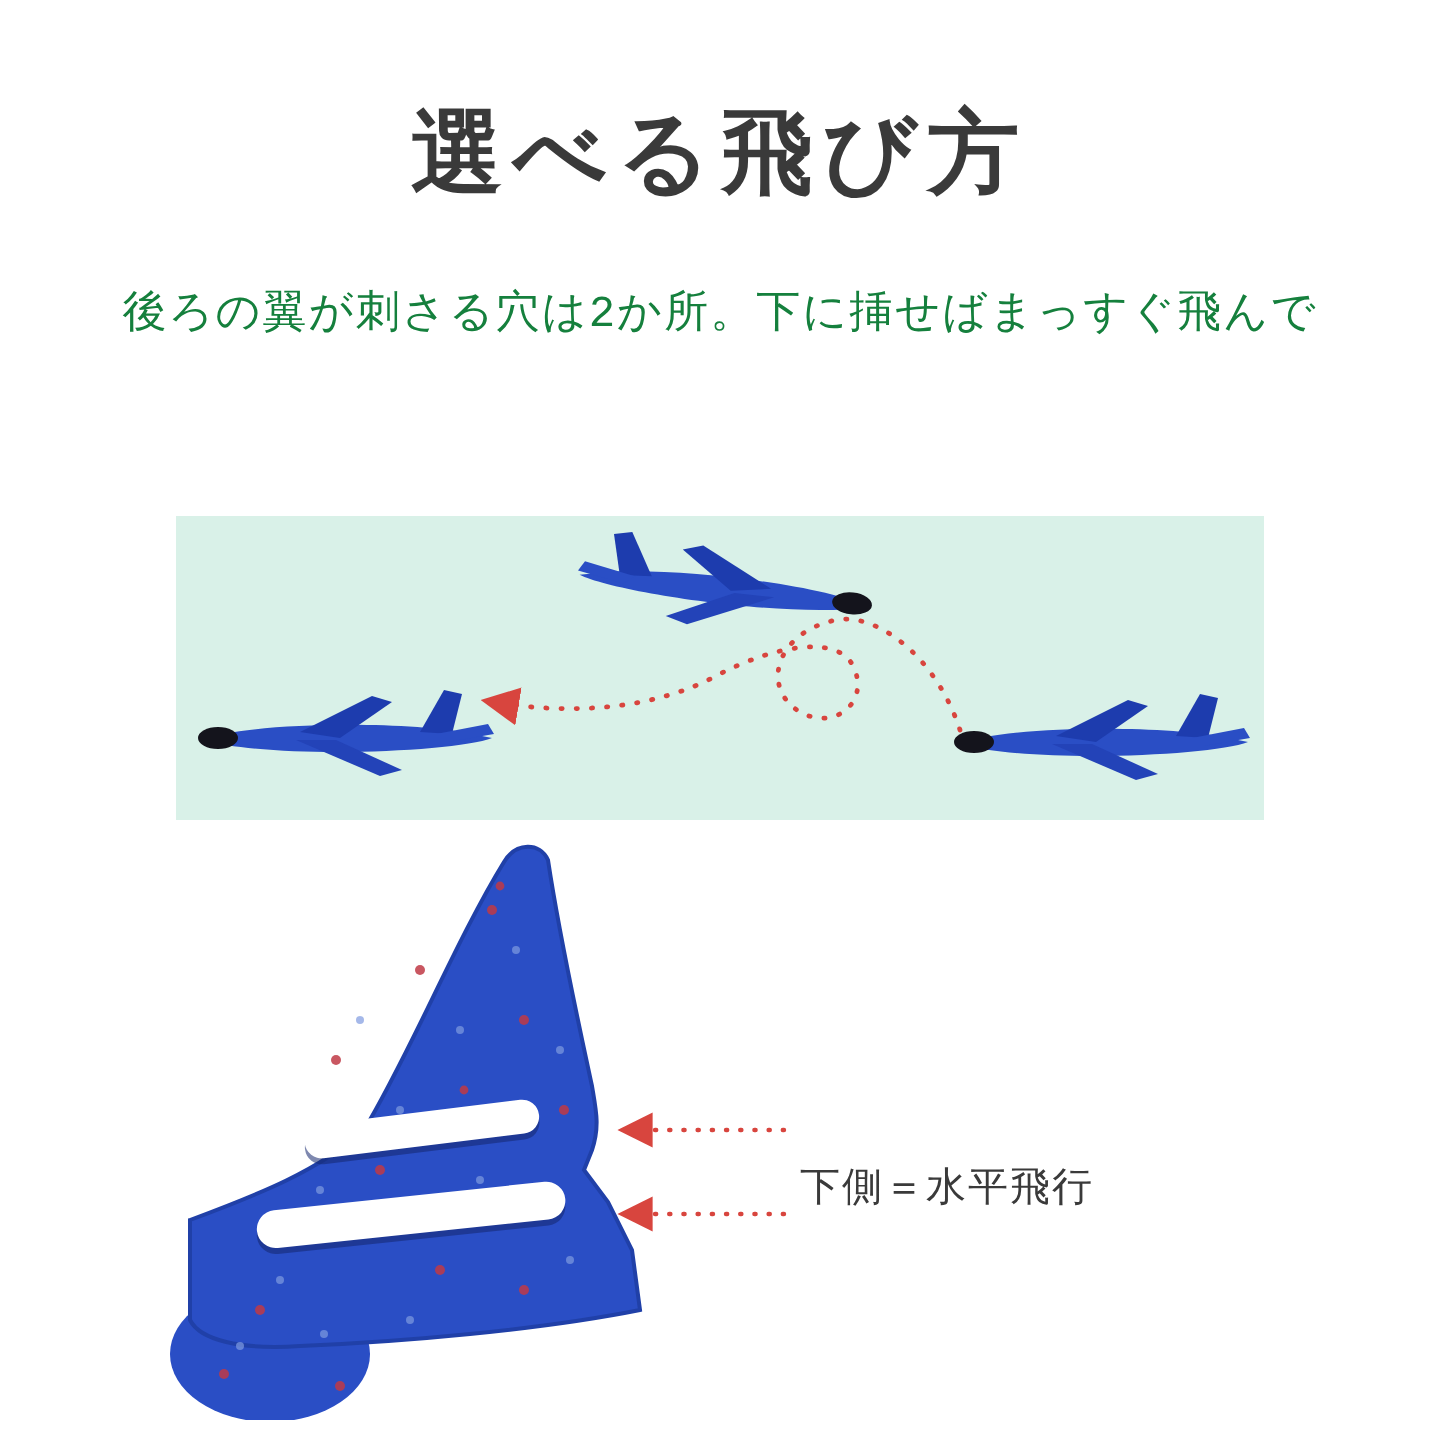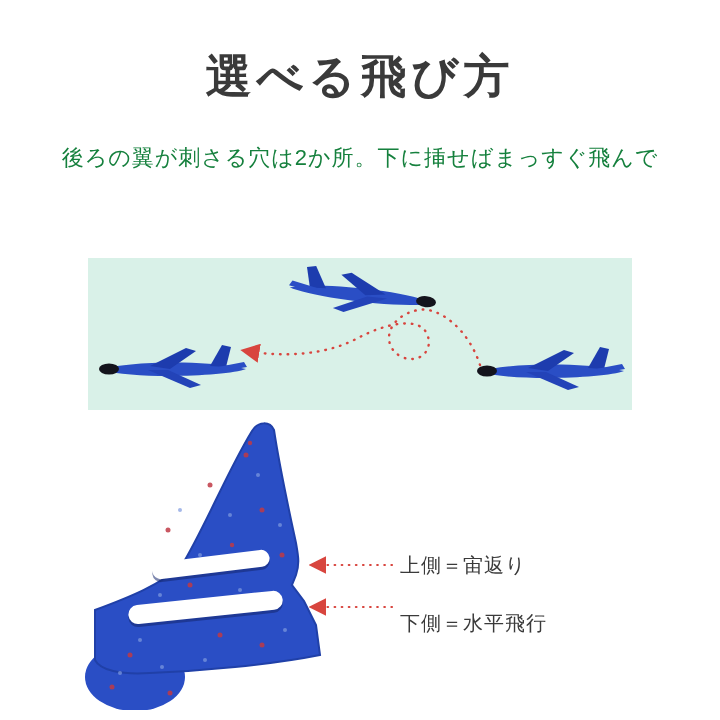--- a/index.html
+++ b/index.html
@@ -1,19 +1,19 @@
 <!DOCTYPE html>
 <html><head>
 <meta charset="utf-8">
 <style>
   html, body { margin: 0; padding: 0; background: #ffffff; }
   .page {
     position: relative; width: 667px; height: 720px;
     background: #ffffff; overflow: hidden;
-    font-family: Liberation Sans, sans-serif;
+    font-family: Liberation Mono, monospace;
   }
   .title {
     position: absolute; top: 46px; left: 0; width: 720px; margin: 0;
     text-align: center; font-size: 46px; font-weight: 700;
     color: #3a3a3a; letter-spacing: 5px;
   }
   .desc {
     position: absolute; top: 136px; left: 0; width: 720px; margin: 0;
     text-align: center; font-size: 22px; color: #15803d;
     line-height: 44px; letter-spacing: 1px;
@@ -23,21 +23,21 @@
     width: 544px; height: 152px; background: #d9f1e8;
   }
   .closeup {
     position: absolute; left: 0; top: 415px; width: 720px; height: 295px;
   }
   .annotation {
     position: absolute; font-size: 20px; color: #3a3a3a;
     letter-spacing: 1px; white-space: nowrap;
   }
   .annotation-upper { left: 400px; top: 137px; }
-  .annotation-lower { left: 400px; top: 195px; text-align: center; }
+  .annotation-lower { left: 400px; top: 165px; text-align: center; }
 </style>
 </head>
 <body>
 
 <div class="page">
 
   <h1 class="title">選べる飛び方</h1>
 
   <p class="desc">
     <span>後ろの翼が刺さる穴は2か所。下に挿せばまっすぐ飛んで</span><br>
@@ -111,17 +111,16 @@
 
       <rect x="152" y="144" width="118" height="17" rx="8.5" fill="#14266e" opacity="0.55" transform="rotate(-7 211 152)"></rect>
       <rect x="152" y="141" width="118" height="17" rx="8.5" fill="#ffffff" transform="rotate(-7 211 150)"></rect>
       <rect x="128" y="186" width="155" height="19" rx="9.5" fill="#14266e" opacity="0.55" transform="rotate(-6 205 195)"></rect>
       <rect x="128" y="183" width="155" height="19" rx="9.5" fill="#ffffff" transform="rotate(-6 205 192)"></rect>
 
       <path d="M 392 150 L 314 150" fill="none" stroke="#d8453e" stroke-width="2.2" stroke-dasharray="0.6 6.5" stroke-linecap="round" marker-end="url(#arrowhead2)"></path>
       <path d="M 392 192 L 314 192" fill="none" stroke="#d8453e" stroke-width="2.2" stroke-dasharray="0.6 6.5" stroke-linecap="round" marker-end="url(#arrowhead2)"></path>
     </svg>
 
-    <div class="annotation annotation-upper">上側＝宙返り</div>
     <div class="annotation annotation-lower">下側＝水平飛行</div>
   </div>
 
 </div>
 
 </body></html>

